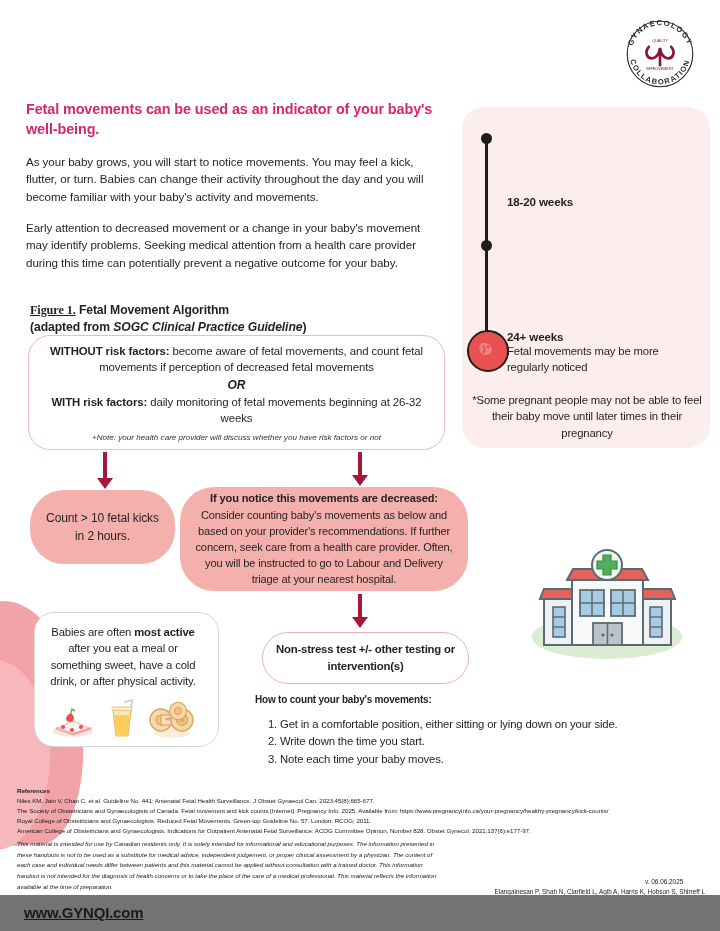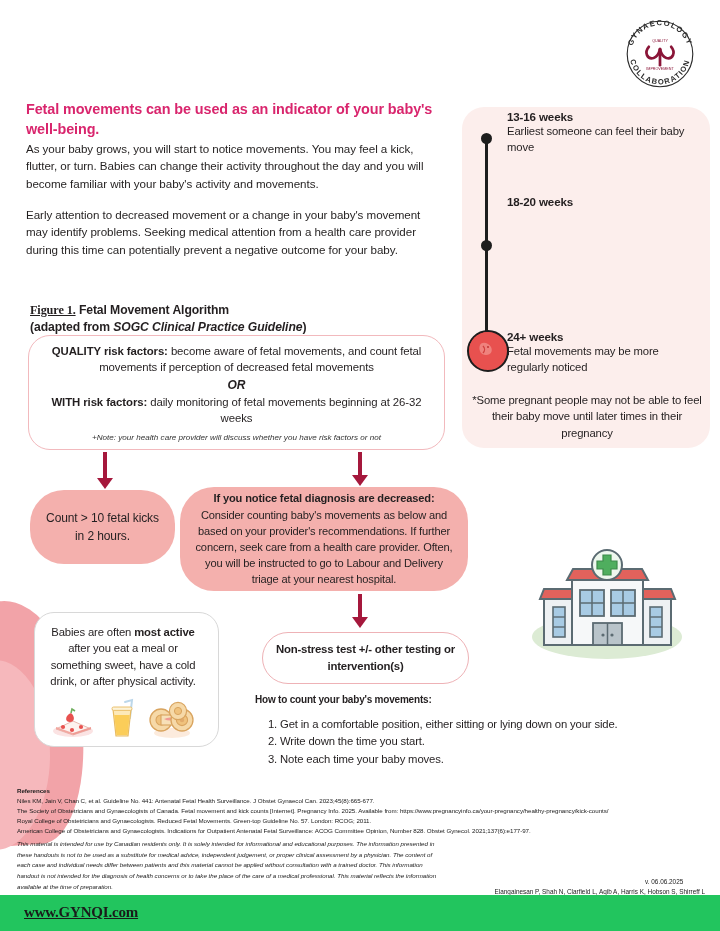--- a/index.html
+++ b/index.html
@@ -44,21 +44,21 @@
     background:#f0e3e0;
   }
 
   
   .logo{position:absolute;left:620px;top:14px;width:80px;height:80px;}
   .logo svg{width:80px;height:80px;display:block;}
 
   
   .intro{position:absolute;left:26px;top:100px;width:415px;z-index:3;}
   .intro h2{
-    margin:0 0 0 0;font-size:14.4px;line-height:1.38;
+    margin:0 0 13px 0;font-size:14.4px;line-height:1.38;
     color:#d9256d;font-weight:bold;letter-spacing:-0.1px;
   }
   .intro p{
     margin:0 0 13px 0;font-size:11.6px;line-height:1.52;color:#221f1f;
     letter-spacing:-0.05px;
   }
 
   
   .fig-head{position:absolute;left:30px;top:303px;width:420px;z-index:3;}
   .fig-head .l1{font-size:12.2px;font-weight:bold;letter-spacing:-0.1px;}
@@ -163,21 +163,21 @@
   .refs .rt{font-size:6.2px;font-weight:bold;line-height:1.55;letter-spacing:-0.05px;color:#1a1a1a;}
   .refs .rl{font-size:6.2px;line-height:1.62;letter-spacing:-0.05px;color:#1a1a1a;}
   .disclaimer{position:absolute;left:17px;top:839px;width:640px;z-index:3;}
   .disclaimer .dl{font-size:6.2px;font-style:italic;line-height:1.72;letter-spacing:-0.02px;color:#1a1a1a;}
   .version{position:absolute;left:645px;top:878px;font-size:6.4px;z-index:4;color:#1a1a1a;}
   .authors{position:absolute;left:440px;top:888px;font-size:6.4px;z-index:4;color:#1a1a1a;text-align:right;width:265px;}
 
   
   .footer{
     position:absolute;left:0;bottom:0;width:720px;height:36px;
-    background:#22c55e;z-index:5;font-family:Liberation Serif, serif;
+    background:#737373;z-index:5;
   }
   .footer .url{
     position:absolute;left:24px;top:9px;
     font-size:15px;font-weight:bold;color:#1a1a1a;
     text-decoration:underline;letter-spacing:-0.2px;
   }
 </style>
 </head>
 <body>
 
@@ -220,21 +220,21 @@
     <div class="l1">
       <u>Figure 1.</u><span> Fetal Movement Algorithm</span>
     </div>
     <div class="l2">
       <span>(adapted from </span><i>SOGC Clinical Practice Guideline</i><span>)</span>
     </div>
   </div>
 
   <div class="algo-box">
     <div class="ln">
-      <b>QUALITY risk factors:</b><span> become aware of fetal movements, and count fetal movements if perception of decreased fetal movements</span>
+      <b>WITHOUT risk factors:</b><span> become aware of fetal movements, and count fetal movements if perception of decreased fetal movements</span>
     </div>
     <div class="or">OR</div>
     <div class="ln">
       <b>WITH risk factors:</b><span> daily monitoring of fetal movements beginning at 26-32 weeks</span>
     </div>
     <div class="note">+Note: your health care provider will discuss whether you have risk factors or not</div>
   </div>
 
   <div class="arrow" style="left:90px;top:452px;width:30px;">
     <div class="shaft" style="height:26px;"></div>
@@ -244,21 +244,21 @@
     <div class="shaft" style="height:23px;"></div>
     <div class="head"></div>
   </div>
 
   <div class="pinkbox box-count">
     <div class="t">Count &gt; 10 fetal kicks in 2 hours.</div>
   </div>
 
   <div class="pinkbox box-decreased">
     <div class="t">
-      <b>If you notice fetal diagnosis are decreased:</b><span> Consider counting baby's movements as below and based on your provider's recommendations. If further concern, seek care from a health care provider. Often, you will be instructed to go to Labour and Delivery triage at your nearest hospital.</span>
+      <b>If you notice this movements are decreased:</b><span> Consider counting baby's movements as below and based on your provider's recommendations. If further concern, seek care from a health care provider. Often, you will be instructed to go to Labour and Delivery triage at your nearest hospital.</span>
     </div>
   </div>
 
   <div class="arrow" style="left:345px;top:594px;width:30px;">
     <div class="shaft" style="height:23px;"></div>
     <div class="head"></div>
   </div>
 
   <div class="box-active">
     <div class="t">
@@ -316,24 +316,20 @@
   <div class="tl-dot d2"></div>
   <div class="tl-fetus">
     <svg width="34" height="34" viewBox="0 0 34 34">
       <circle cx="17" cy="17" r="17" fill="#e8514f"></circle>
       <path d="M11 13 C9 18 12 23 17 23 C22 23 24 19 22 15 C20 11 13 9 11 13 Z" fill="#f08b85" opacity="0.85"></path>
       <path d="M14 14 C16 16 16 19 14 21" stroke="#d13f3d" stroke-width="1.3" fill="none"></path>
       <circle cx="19" cy="15" r="1.1" fill="#c43a38"></circle>
     </svg>
   </div>
 
-  <div class="tl-item tl-i1">
-    <div class="wk">13-16 weeks</div>
-    <div class="tx">Earliest someone can feel their baby move</div>
-  </div>
   <div class="tl-item tl-i2">
     <div class="wk">18-20 weeks</div>
   </div>
   <div class="tl-item tl-i3">
     <div class="wk">24+ weeks</div>
     <div class="tx">Fetal movements may be more regularly noticed</div>
   </div>
   <div class="tl-foot">
     <div class="tx">*Some pregnant people may not be able to feel their baby move until later times in their pregnancy</div>
   </div>

